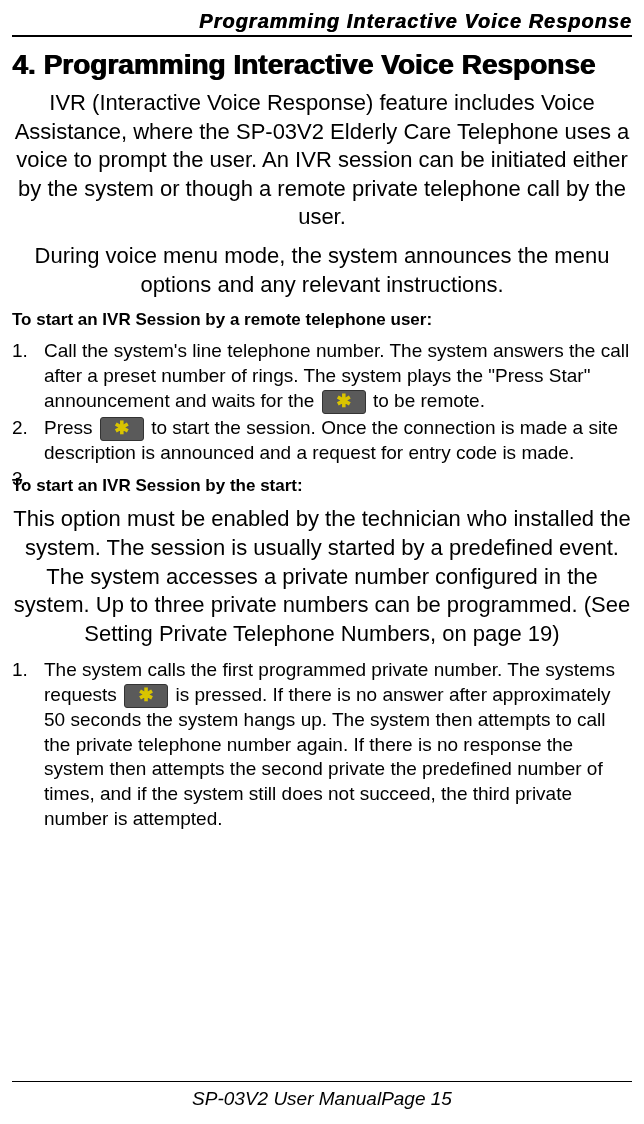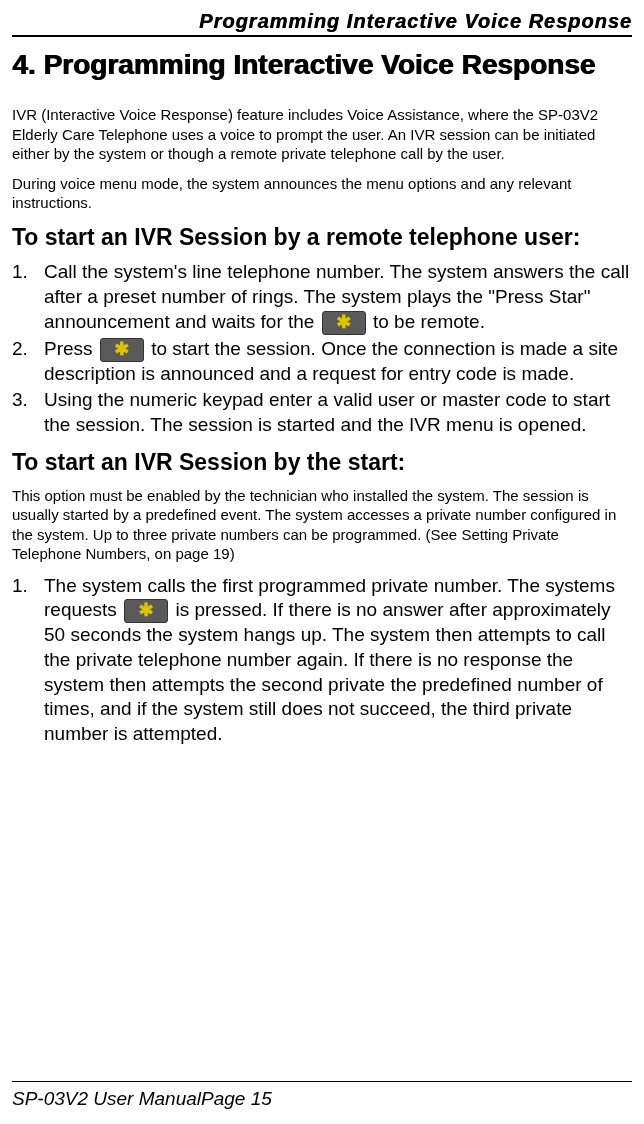--- a/index.html
+++ b/index.html
@@ -27,33 +27,33 @@
       font-style: italic;
       font-size: 20px;
       letter-spacing: 1px;
       color: #000;
       text-shadow: 0.5px 0 #000;
     }
     .chapter-title {
       font-family: Arial, sans-serif;
       font-weight: bold;
       font-size: 28px;
-      margin-bottom: 24px;
+      margin-bottom: 8px;
       letter-spacing: 0px;
       text-shadow: 1px 0 #000;
     }
     .body-para {
-      font-size: 15px;
+      font-size: 22px;
       line-height: 1.3;
       margin-bottom: 10px;
-      text-align: left;
+      text-align: center;
     }
     .subheading {
       font-weight: bold;
-      font-size: 23px;
+      font-size: 17px;
       margin-bottom: 8px;
       line-height: 1.3;
     }
     ol {
       list-style: none;
       counter-reset: item;
       margin-bottom: 10px;
     }
     ol li {
       font-size: 19px;
@@ -89,21 +89,21 @@
       font-weight: bold;
     }
     .footer {
       position: absolute;
       bottom: 14px;
       left: 12px;
       right: 12px;
       border-top: 1.5px solid #000;
       padding-top: 6px;
       display: flex;
-      justify-content: flex-start;
+      justify-content: center;
       font-size: 19px;
       font-style: italic;
     }
   </style>
 </head>
 <body>
 
 <div class="header-bar">
   <span class="header-title">Programming Interactive Voice Response</span>
 </div>
@@ -126,21 +126,20 @@
     <span> to be remote.</span>
   </li>
   <li>
     <span class="num">2.</span>
     <span>Press </span>
     <span class="star-btn"></span>
     <span> to start the session. Once the connection is made a site description is announced and a request for entry code is made.</span>
   </li>
   <li>
     <span class="num">3.</span>
-    <span>Using the numeric keypad enter a valid user or master code to start the session. The session is started and the IVR menu is opened.</span>
   </li>
 </ol>
 
 <p class="subheading">To start an IVR Session by the start:</p>
 
 <p class="body-para">This option must be enabled by the technician who installed the system. The session is usually started by a predefined event. The system accesses a private number configured in the system. Up to three private numbers can be programmed. (See Setting Private Telephone Numbers, on page 19)</p>
 
 <ol>
   <li>
     <span class="num">1.</span>

